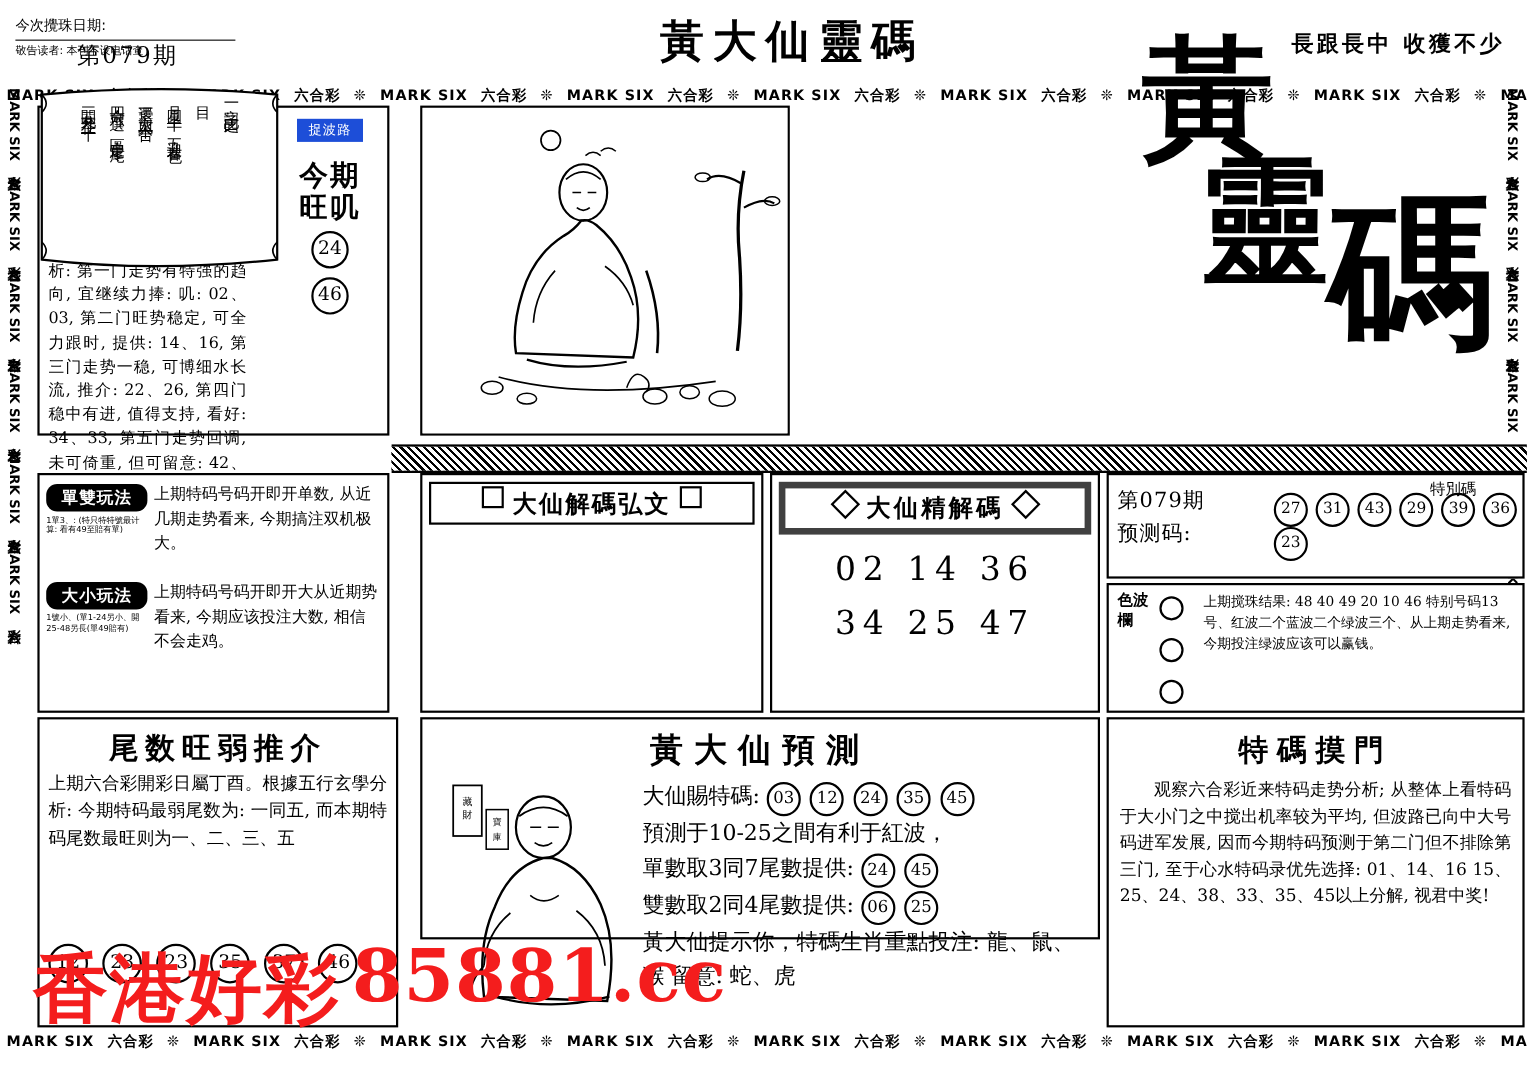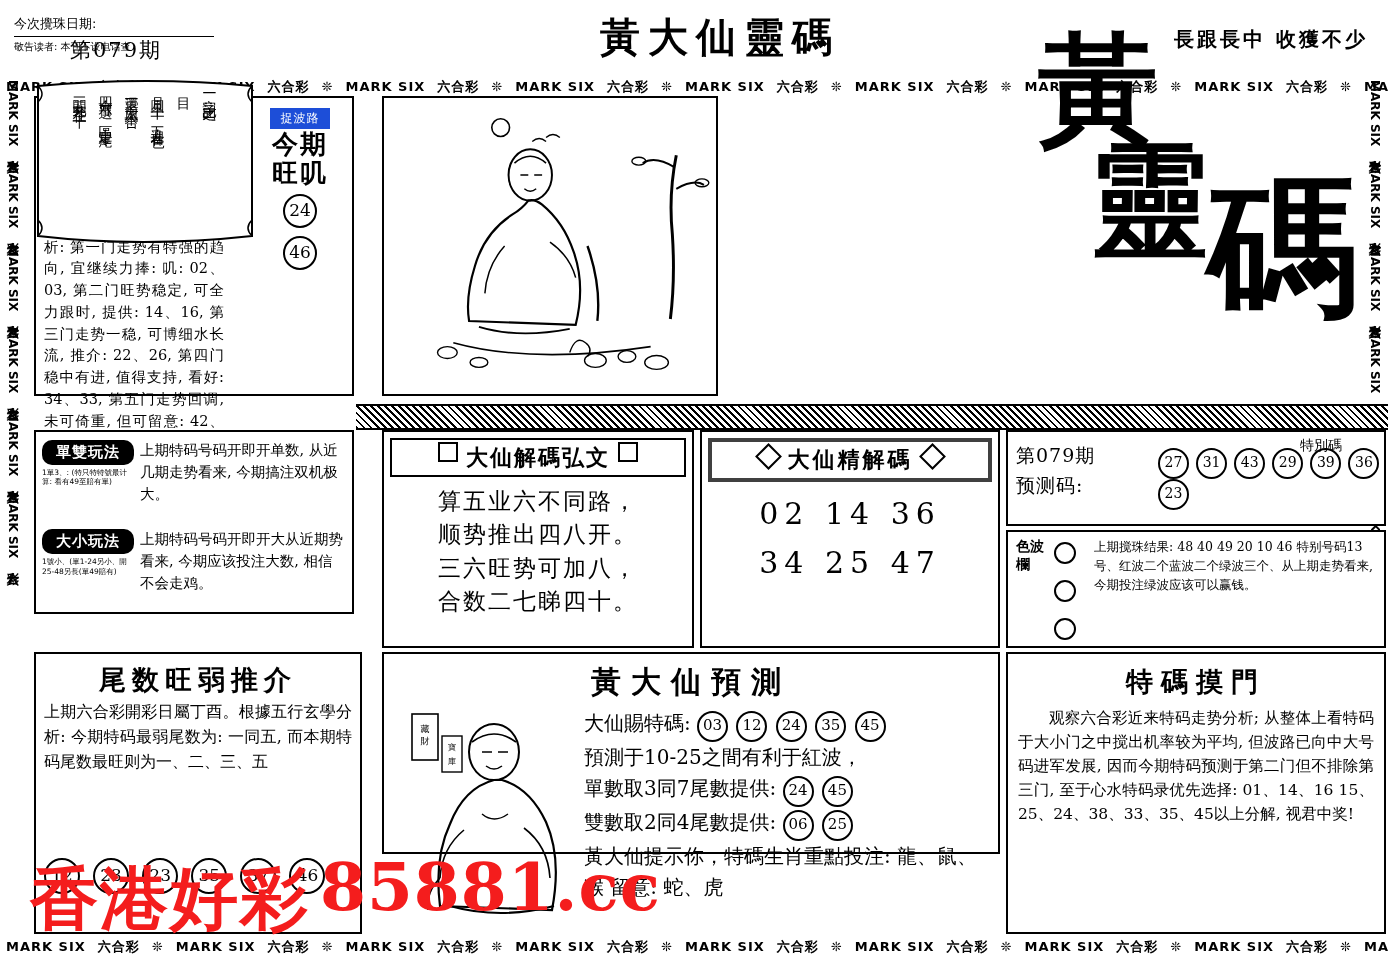--- a/index.html
+++ b/index.html
@@ -25,21 +25,21 @@
   .sideband .v{writing-mode:vertical-rl;text-orientation:mixed;display:block;padding:6px 4px;}
 
   
   .box{position:absolute;border:2px solid #000;background:#fff;box-sizing:border-box;}
 
   
   #analysis{left:34px;top:96px;width:320px;height:300px;}
   #analysis .txt{position:absolute;left:8px;top:8px;width:180px;font-family:"DejaVu Serif","Liberation Serif",serif;font-size:14.5px;line-height:1.5;text-align:justify;}
   #analysis .tag{position:absolute;right:22px;top:10px;width:60px;text-align:center;}
   #analysis .tagbox{background:#1d4ed8;color:#fff;font-size:12px;padding:2px 3px;font-family:"DejaVu Serif","Liberation Serif",serif;letter-spacing:1px;}
-  #analysis .big{font-family:Liberation Serif, serif;font-weight:bold;font-size:26px;line-height:1.1;margin-top:2px;letter-spacing:2px;}
+  #analysis .big{font-family:Liberation Mono, monospace;font-weight:bold;font-size:26px;line-height:1.1;margin-top:18px;letter-spacing:2px;}
   .circ{display:inline-block;width:30px;height:30px;border:2px solid #000;border-radius:50%;line-height:28px;text-align:center;font-size:17px;font-family:"DejaVu Serif","Liberation Serif",serif;}
 
   
   #pic{left:382px;top:96px;width:336px;height:300px;}
   #picsvg{width:100%;height:100%;}
 
   
   #scroll{left:728px;top:96px;width:660px;height:300px;border:none;}
   .period-top{position:absolute;left:70px;top:36px;font-family:"DejaVu Serif","Liberation Serif",serif;font-size:21px;letter-spacing:2px;}
   .poem{position:absolute;left:30px;top:72px;width:230px;height:180px;}
@@ -50,36 +50,36 @@
   .bigcn .c1{left:10px;top:0px;font-size:120px;}
   .bigcn .c2{left:60px;top:110px;font-size:120px;}
   .bigcn .c3{left:180px;top:140px;font-size:150px;}
 
   
   #hatch{position:absolute;left:356px;top:404px;width:1032px;height:26px;
      background:repeating-linear-gradient(45deg,#000 0 2px,#fff 2px 5px),repeating-linear-gradient(-45deg,#000 0 2px,transparent 2px 5px);
      border-top:2px solid #000;border-bottom:2px solid #000;box-sizing:border-box;}
 
   
-  #play{left:34px;top:430px;width:320px;height:184px;}
+  #play{left:34px;top:430px;width:320px;height:218px;}
   .play-row{display:flex;gap:6px;padding:8px 6px 0 6px;}
   .play-badge{width:92px;flex:0 0 92px;}
   .badge-title{background:#000;color:#fff;text-align:center;font-family:"DejaVu Serif","Liberation Serif",serif;font-weight:bold;font-size:15px;padding:3px 0;letter-spacing:1px;border-radius:10px;}
   .badge-sub{font-size:7.5px;line-height:1.25;margin-top:3px;}
   .play-text{font-family:"DejaVu Serif","Liberation Serif",serif;font-size:14.5px;line-height:1.5;}
 
   
   #jiema{left:382px;top:430px;width:312px;height:218px;}
   .jiema-head{margin:6px 6px 0 6px;border:2px solid #000;text-align:center;font-family:"DejaVu Serif","Liberation Serif",serif;font-weight:bold;font-size:22px;padding:2px 0;letter-spacing:2px;}
   .jiema-head .sq{display:inline-block;width:16px;height:16px;border:2px solid #000;vertical-align:3px;margin:0 8px;}
   .jiema-body{font-family:"DejaVu Serif","Liberation Serif",serif;font-size:23px;line-height:1.45;text-align:center;padding-top:8px;letter-spacing:2px;}
 
   
   #jingjie{left:700px;top:430px;width:300px;height:218px;}
-  .jj-head{margin:6px;border:4px solid #404040;text-align:center;font-family:"DejaVu Serif","Liberation Serif",serif;font-weight:bold;font-size:22px;padding:3px 0;letter-spacing:3px;}
+  .jj-head{margin:6px;border:6px solid #404040;text-align:center;font-family:"DejaVu Serif","Liberation Serif",serif;font-weight:bold;font-size:22px;padding:3px 0;letter-spacing:3px;}
   .jj-head .dia{display:inline-block;width:15px;height:15px;border:2px solid #000;transform:rotate(45deg);vertical-align:1px;margin:0 10px;}
   .jj-nums{text-align:center;font-family:"DejaVu Serif","Liberation Serif",serif;font-size:30px;letter-spacing:6px;margin-top:14px;}
   .jj-nums.second{}
 
   
   #yuce{left:1006px;top:430px;width:380px;height:96px;}
   .yuce-left{position:absolute;left:8px;top:8px;font-family:"DejaVu Serif","Liberation Serif",serif;font-size:19px;line-height:1.6;letter-spacing:1px;}
   .yuce-balls{position:absolute;left:150px;top:16px;}
   .ball{display:inline-block;width:27px;height:27px;border:2px solid #000;border-radius:50%;text-align:center;line-height:25px;font-size:14px;font-family:"DejaVu Serif","Liberation Serif",serif;margin-right:2px;}
   .special-label{position:absolute;right:42px;top:6px;font-size:14px;line-height:1.1;text-align:center;font-family:"DejaVu Serif","Liberation Serif",serif;}
@@ -227,26 +227,20 @@
         <div class="badge-title">大小玩法</div>
         <div class="badge-sub">1號小、(單1-24另小、開25-48另長(單49賠有)</div>
       </div>
       <div class="play-text">上期特码号码开即开大从近期势看来, 今期应该投注大数, 相信不会走鸡。</div>
     </div>
   </div>
 
   <div class="box" id="jiema">
     <div class="jiema-head">
       <span class="sq"></span><span>大仙解碼弘文</span><span class="sq"></span>
-    </div>
-    <div class="jiema-body">
-      <div>算五业六不同路，</div>
-      <div>顺势推出四八开。</div>
-      <div>三六旺势可加八，</div>
-      <div>合数二七睇四十。</div>
     </div>
   </div>
 
   <div class="box" id="jingjie">
     <div class="jj-head">
       <span class="dia"></span><span>大仙精解碼</span><span class="dia"></span>
     </div>
     <div class="jj-nums">
       <span>02</span>
       <span>14</span>

